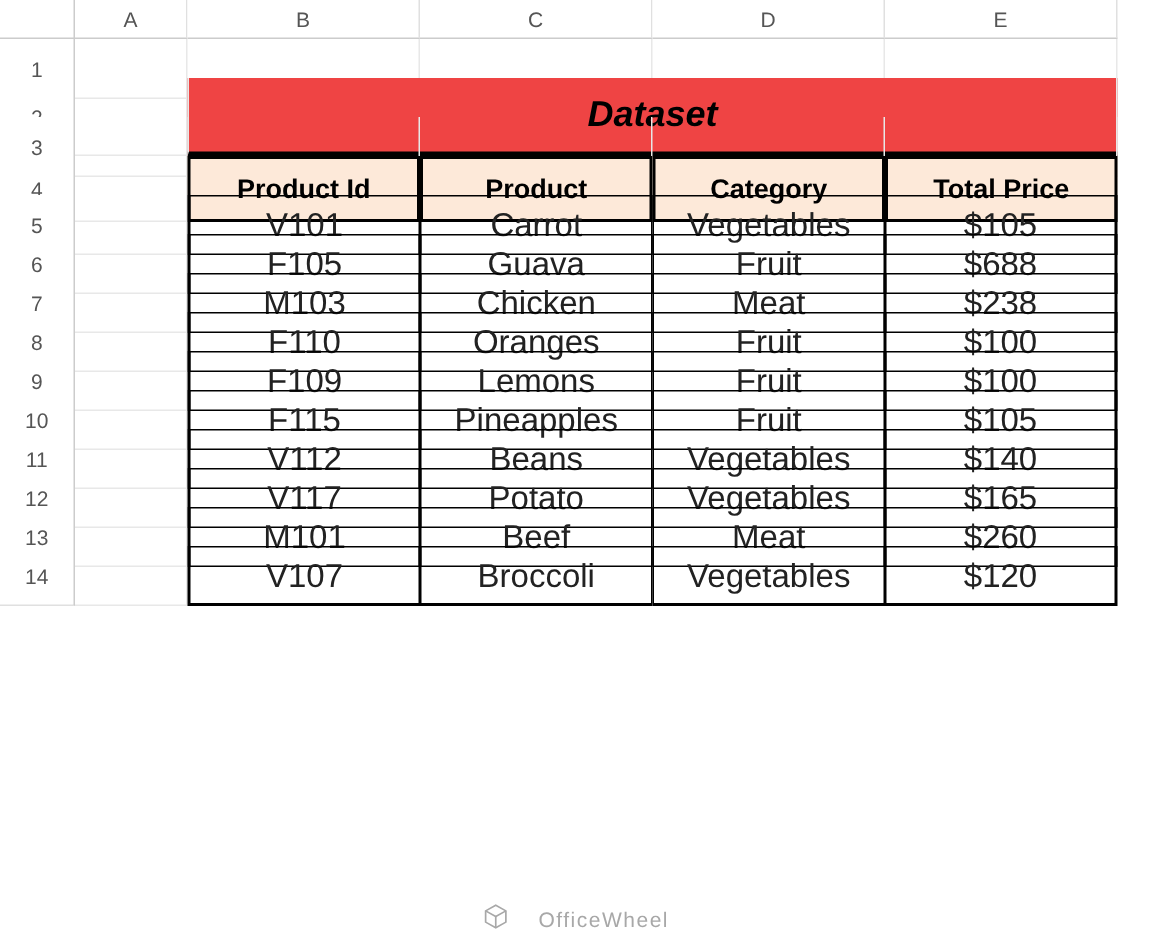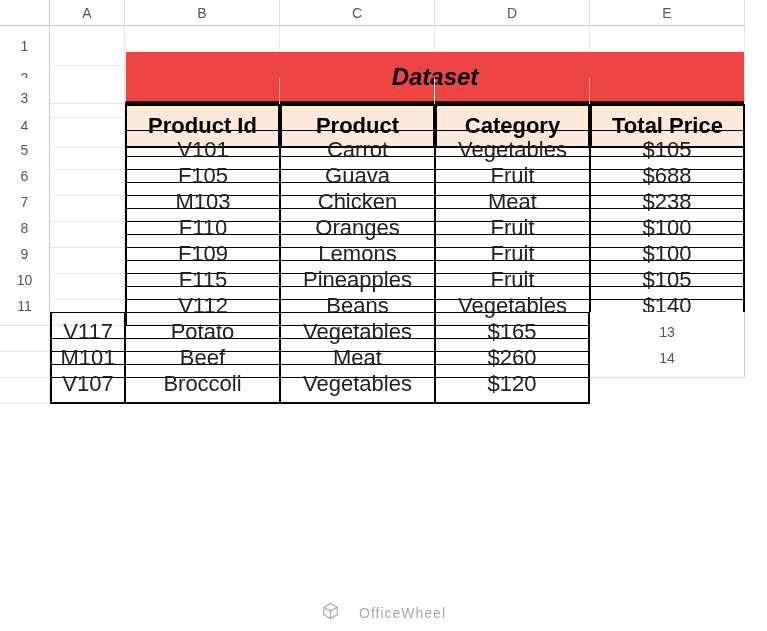--- a/index.html
+++ b/index.html
@@ -55,21 +55,21 @@
       background: #ef4444;
       font-weight: bold;
       font-size: 24px;
       color: #000;
       border-bottom: 3px solid #000 !important;
       font-style: italic;
     }
     .header-cell {
       background: #fde9d9;
       font-weight: bold;
-      font-size: 22px;
+      font-size: 18px;
       color: #000;
       border: 2px solid #000 !important;
     }
     .data-cell {
       border: 1px solid #000 !important;
       font-size: 22px;
     }
     .data-cell.left-edge { border-left: 2px solid #000 !important; }
     .data-cell.right-edge { border-right: 2px solid #000 !important; }
     .data-cell.bottom-edge { border-bottom: 2px solid #000 !important; }
@@ -168,20 +168,21 @@
   <div class="cell data-cell">Fruit</div>
   <div class="cell data-cell right-edge">$105</div>
 
   <div class="row-header">11</div>
   <div class="cell"></div>
   <div class="cell data-cell left-edge">V112</div>
   <div class="cell data-cell">Beans</div>
   <div class="cell data-cell">Vegetables</div>
   <div class="cell data-cell right-edge">$140</div>
 
+  <div class="row-header">12</div>
   <div class="cell"></div>
   <div class="cell data-cell left-edge">V117</div>
   <div class="cell data-cell">Potato</div>
   <div class="cell data-cell">Vegetables</div>
   <div class="cell data-cell right-edge">$165</div>
 
   <div class="row-header">13</div>
   <div class="cell"></div>
   <div class="cell data-cell left-edge">M101</div>
   <div class="cell data-cell">Beef</div>

